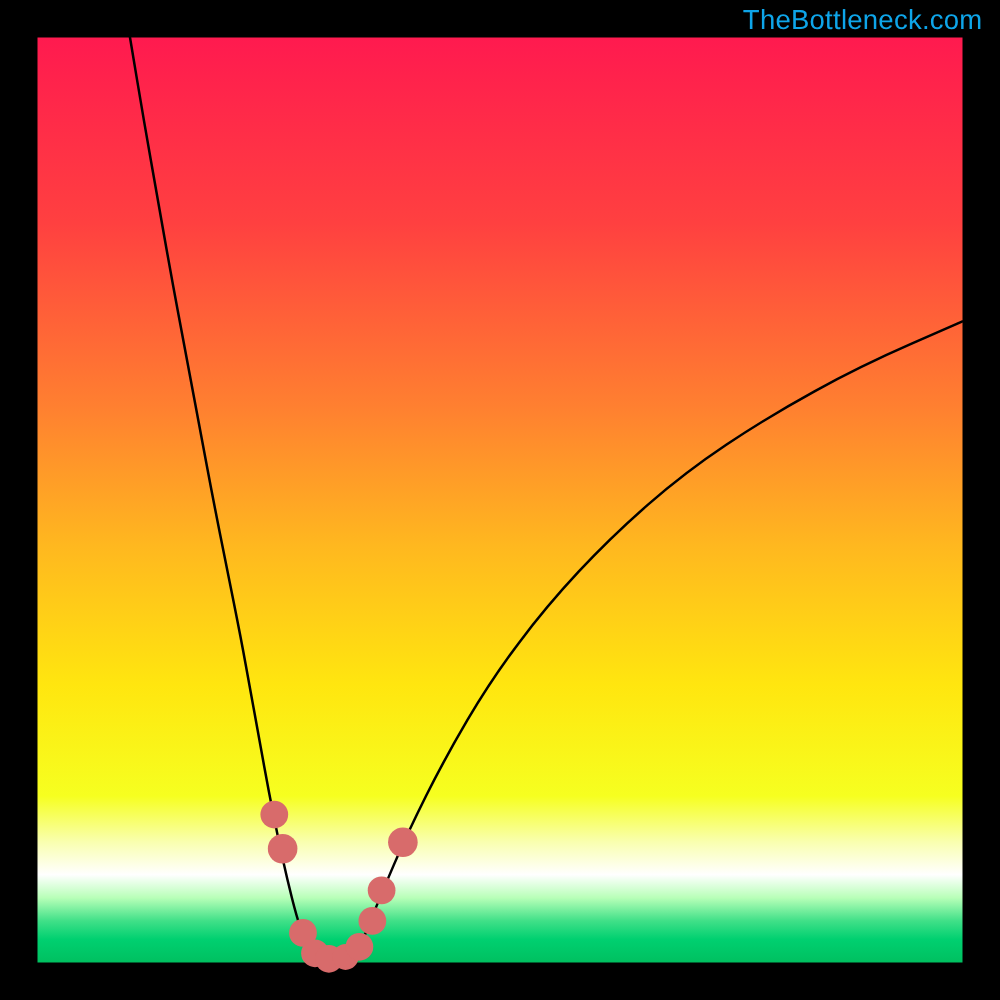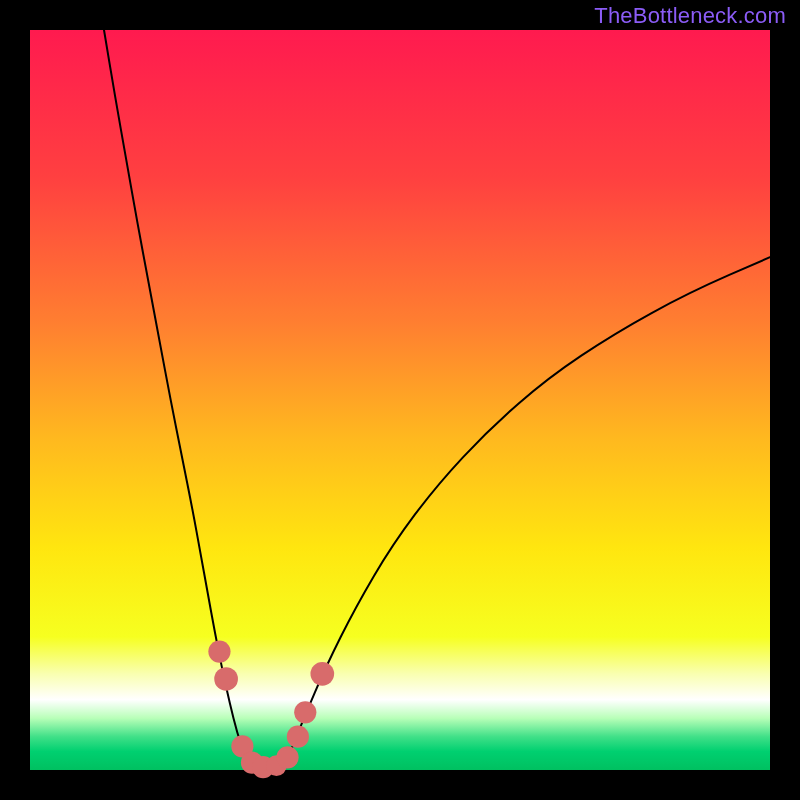--- a/index.html
+++ b/index.html
@@ -13,21 +13,21 @@
   .frame {
     width: 800px;
     height: 800px;
     background: #000;
     position: relative;
   }
   .watermark {
     position: absolute;
     top: 3px;
     right: 14px;
-    color: #8b5cf6;
+    color: #0ea5e9;
     font-size: 22px;
     font-weight: 500;
     letter-spacing: 0.2px;
     z-index: 5;
   }
   svg {
     display: block;
   }
 </style>
 </head>

